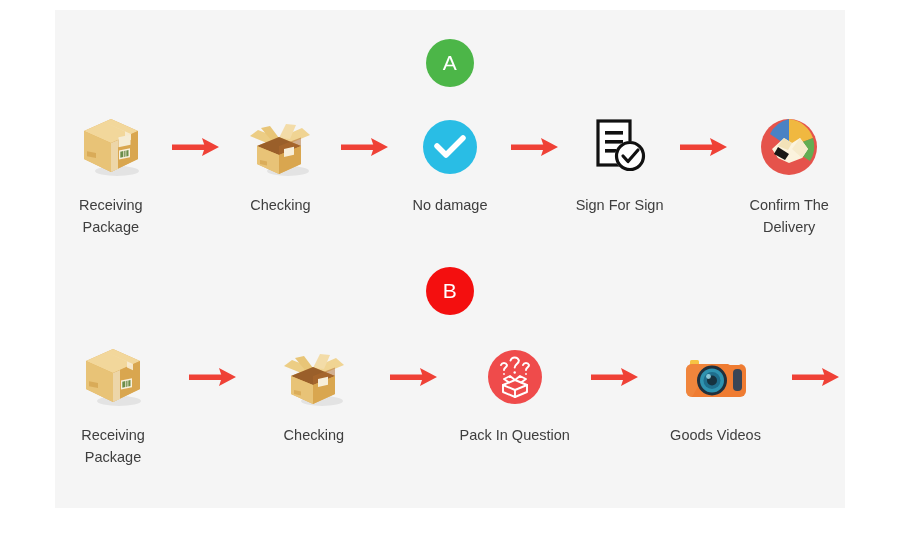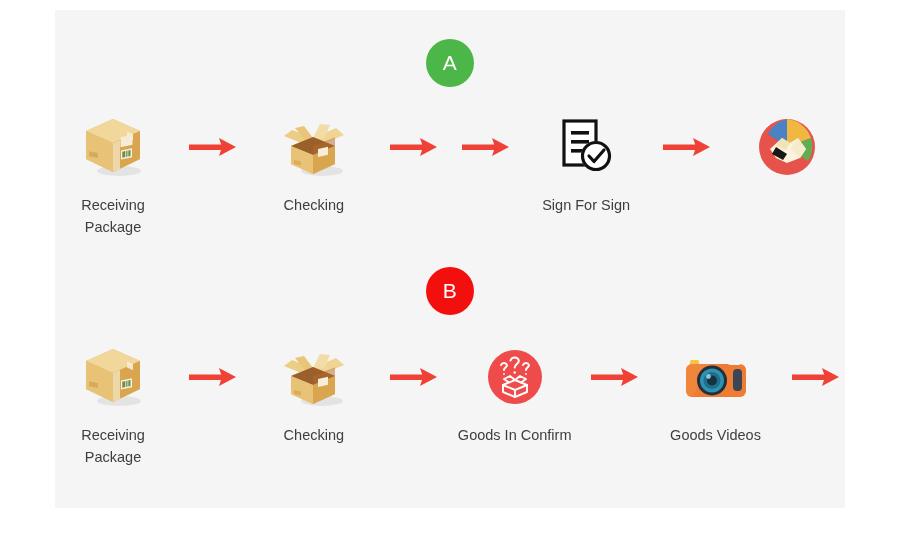--- a/index.html
+++ b/index.html
@@ -166,20 +166,29 @@
       <div class="step-label">Checking</div>
     </div>
 
     <div class="arrow">
       <svg width="48" height="22" viewBox="0 0 48 22">
         <rect x="0" y="8.5" width="33" height="5.5" fill="#ef4136"></rect>
         <polygon points="30,2 47,11 30,20 33,11" fill="#ef4136"></polygon>
       </svg>
     </div>
 
+    <div class="step">
+      <div class="icon-box">
+        <svg width="60" height="60" viewBox="0 0 60 60">
+          <circle cx="30" cy="30" r="27" fill="#29bde5"></circle>
+          <polyline points="17,29 26,38 43,21" fill="none" stroke="#ffffff" stroke-width="5.5" stroke-linecap="round" stroke-linejoin="round"></polyline>
+        </svg>
+      </div>
+      <div class="step-label">No damage</div>
+    </div>
 
     <div class="arrow">
       <svg width="48" height="22" viewBox="0 0 48 22">
         <rect x="0" y="8.5" width="33" height="5.5" fill="#ef4136"></rect>
         <polygon points="30,2 47,11 30,20 33,11" fill="#ef4136"></polygon>
       </svg>
     </div>
 
     <div class="step">
       <div class="icon-box">
@@ -209,20 +218,21 @@
           <circle cx="31" cy="31" r="28" fill="#e5534b"></circle>
           <path d="M31 31 L12 18 A28 28 0 0 1 31 3 Z" fill="#4a82c4"></path>
           <path d="M31 31 L31 3 A28 28 0 0 1 55 22 Z" fill="#f0b840"></path>
           <path d="M31 31 L55 22 A28 28 0 0 1 52 45 Z" fill="#62ad52"></path>
           <path d="M14 33 L26 22 L34 27 L42 22 L50 33 L44 42 L31 47 L20 42 Z" fill="#fbf3dd"></path>
           <path d="M26 22 L34 27 L30 34 L20 30 Z" fill="#f2e2b8"></path>
           <path d="M42 22 L50 33 L44 42 L34 33 Z" fill="#f6ebcc"></path>
           <path d="M20 31 L31 38 L27 44 L16 38 Z" fill="#f0de b0" opacity="0.9"></path>
         </svg>
       </div>
+      <div class="step-label">Confirm The Delivery</div>
     </div>
   </div>
 
   <div class="row row-b">
 
     <div class="step">
       <div class="icon-box">
         <svg width="68" height="68" viewBox="0 0 68 68">
           <ellipse cx="40" cy="58" rx="22" ry="5" fill="#000000" opacity="0.07"></ellipse>
           <polygon points="34,6 61,18 61,46 34,59 7,46 7,18" fill="#e3b463"></polygon>
@@ -291,21 +301,21 @@
           </g>
           <g fill="none" stroke="#ffffff" stroke-width="1.9" stroke-linejoin="round" stroke-linecap="round">
             <polygon points="30,33 42,38 42,45 30,50 18,45 18,38"></polygon>
             <polyline points="18,38 30,43 42,38"></polyline>
             <line x1="30" y1="43" x2="30" y2="50"></line>
             <polyline points="30,33 35,29 41,32 36,35.5"></polyline>
             <polyline points="30,33 25,29 19,32 24,35.5"></polyline>
           </g>
         </svg>
       </div>
-      <div class="step-label">Goods In Confirm</div>
+      <div class="step-label">Pack In Question</div>
     </div>
 
     <div class="arrow">
       <svg width="48" height="22" viewBox="0 0 48 22">
         <rect x="0" y="8.5" width="33" height="5.5" fill="#ef4136"></rect>
         <polygon points="30,2 47,11 30,20 33,11" fill="#ef4136"></polygon>
       </svg>
     </div>
 
     <div class="step">

